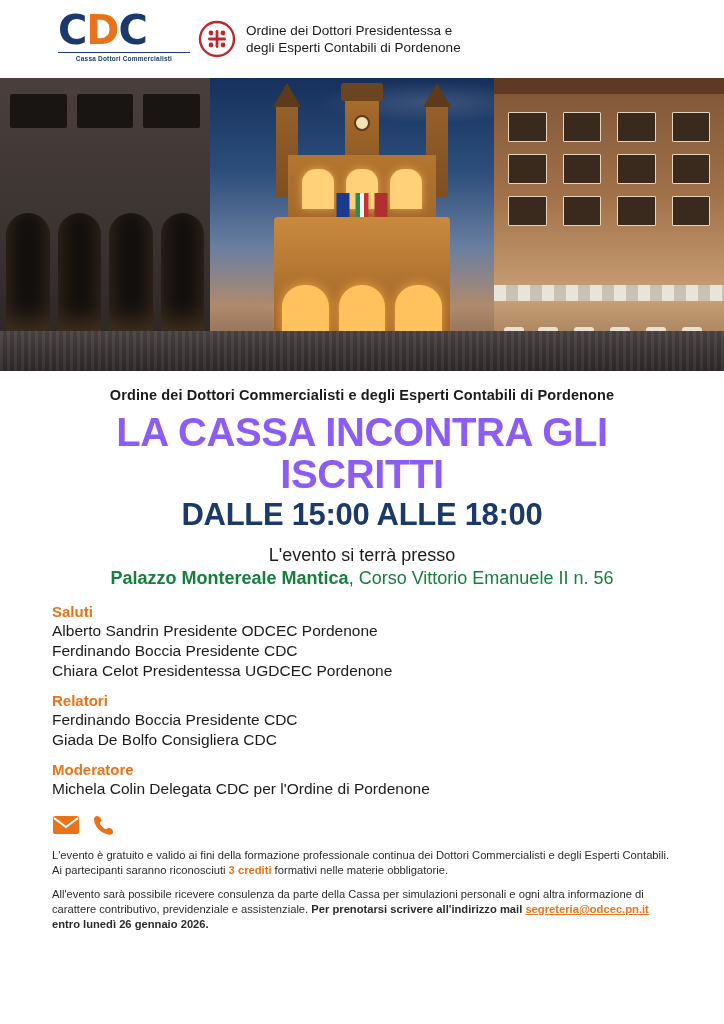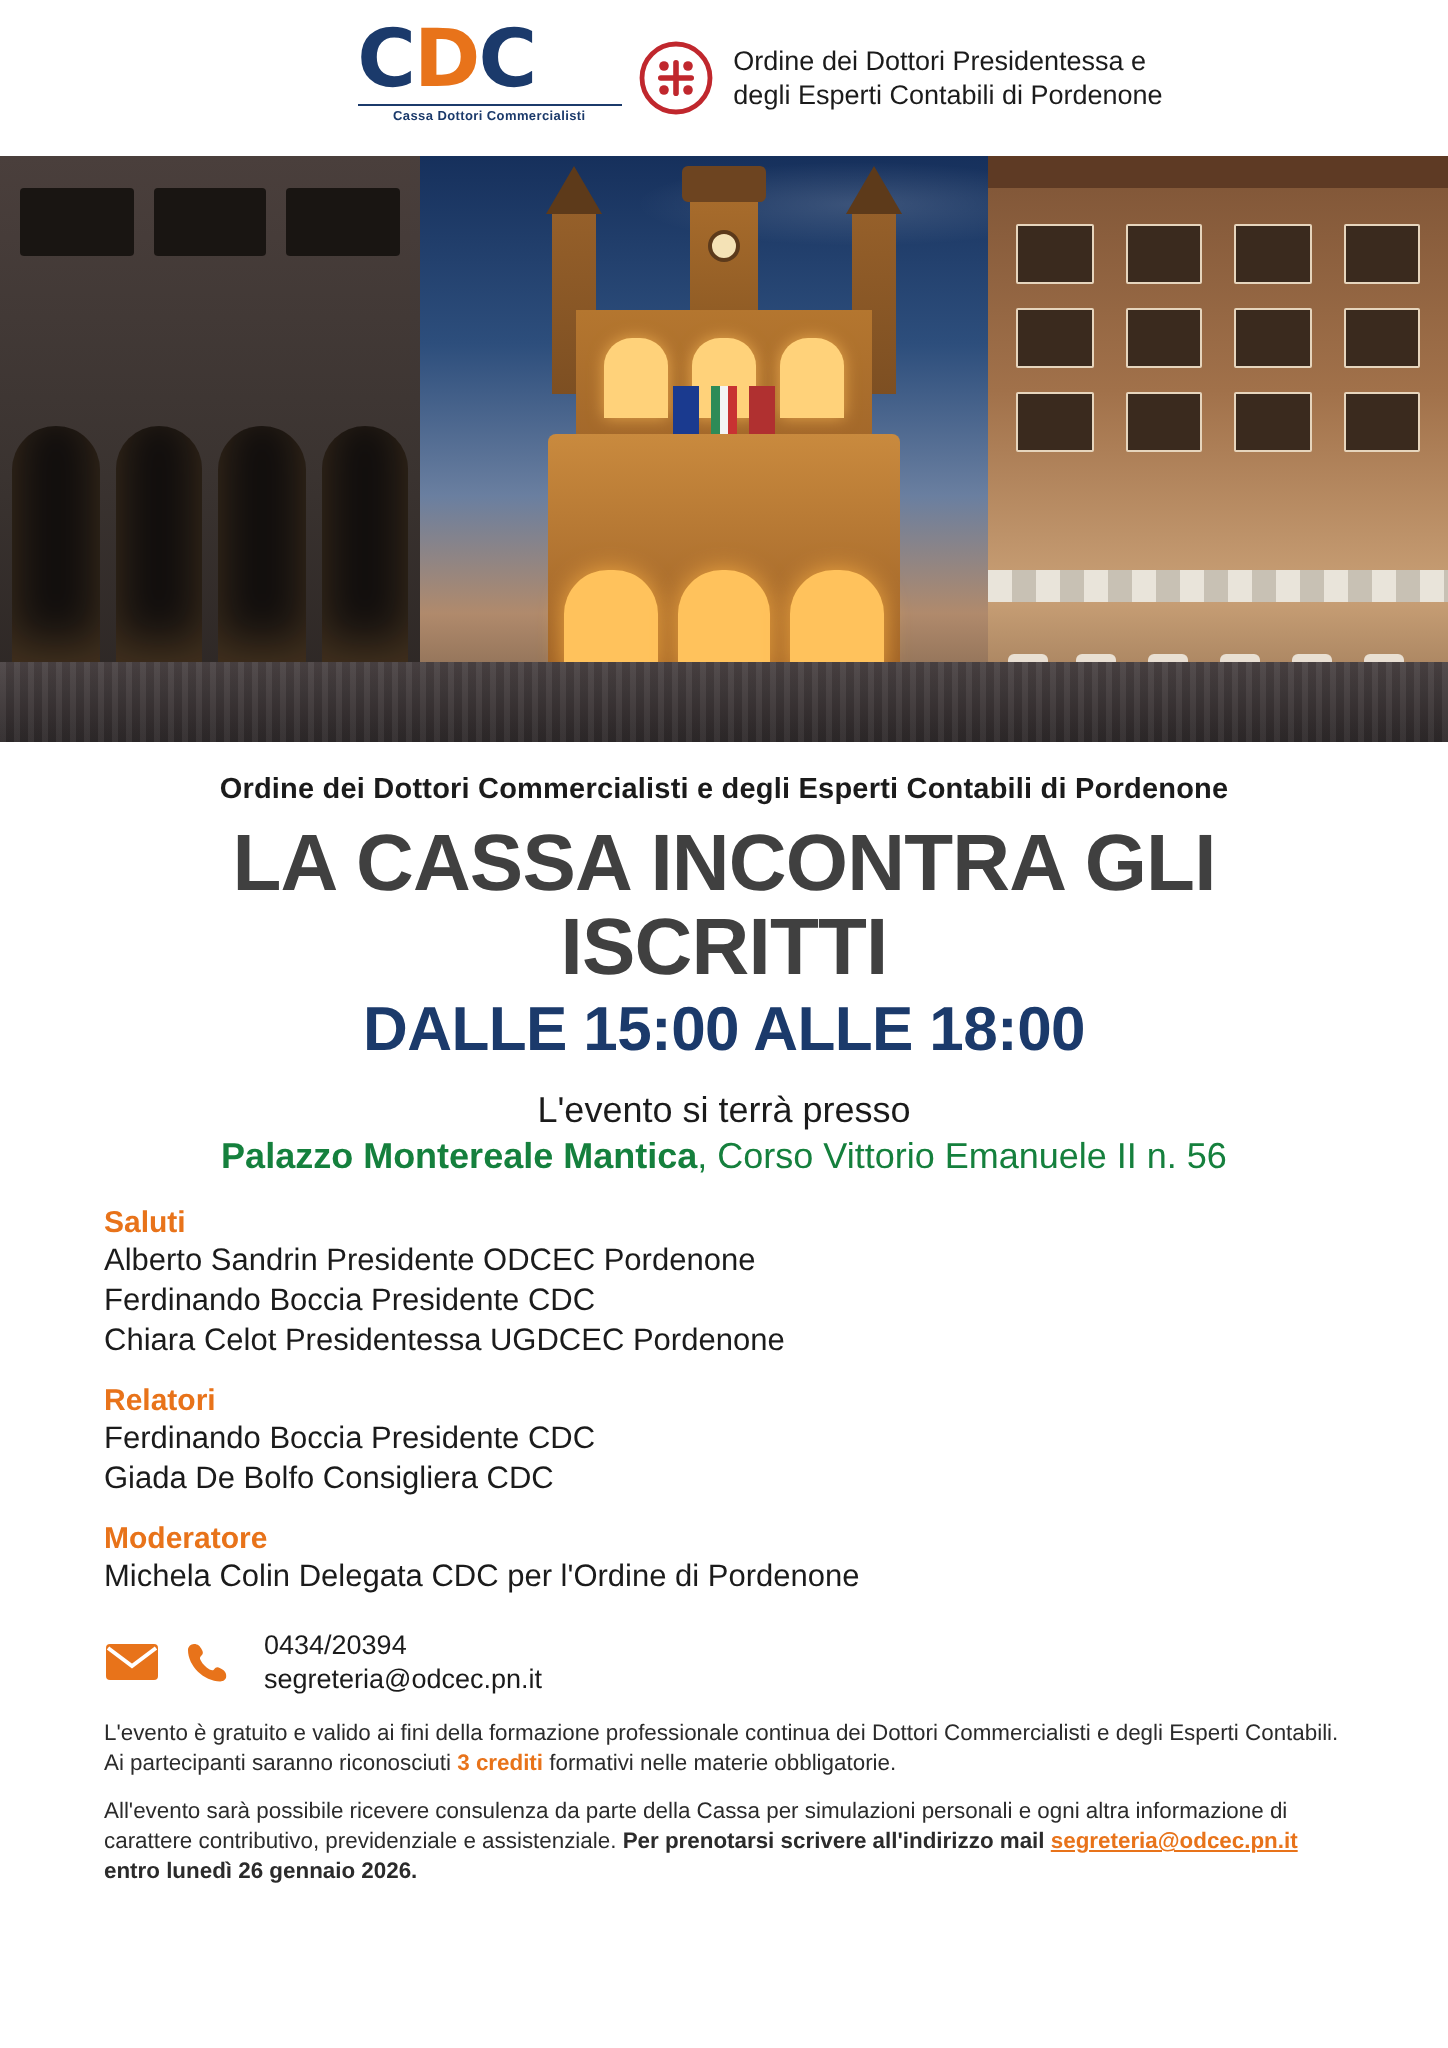--- a/index.html
+++ b/index.html
@@ -15,21 +15,21 @@
     width: 724px;
     height: 1024px;
     background: #ffffff;
   }
 
   
   .header {
     height: 78px;
     display: flex;
     align-items: center;
-    justify-content: center;
+    justify-content: flex-start;
     padding: 0 22px 0 58px;
   }
   .cdc-logo { position: relative; width: 140px; height: 58px; }
   .cdc-text {
     font-family: "DejaVu Sans", sans-serif;
     font-weight: bold;
     font-size: 40px;
     letter-spacing: -1px;
     line-height: 40px;
     color: #1b3a6b;
@@ -196,21 +196,21 @@
   }
 
   
   .titleblock { text-align: center; padding: 16px 30px 0; }
   .org-line { font-size: 14.5px; color: #1b1b1b; font-weight: bold; letter-spacing: 0.1px; }
   .main-title {
     margin-top: 8px;
     font-size: 40px;
     line-height: 42px;
     font-weight: bold;
-    color: #404040;
+    color: #8b5cf6;
     letter-spacing: -0.4px;
   }
   .subtitle {
     margin-top: 5px;
     font-size: 18.5px;
     color: #1b3a6b;
     letter-spacing: -0.1px;
   }
   .date-line {
     margin-top: 12px;
@@ -422,24 +422,20 @@
       <svg viewBox="0 0 28 22" width="28" height="22">
         <rect x="1" y="2" width="26" height="18" rx="2" fill="#e8731a"></rect>
         <path d="M2 4 L14 13 L26 4" fill="none" stroke="#ffffff" stroke-width="2"></path>
       </svg>
     </span>
     <span class="ico">
       <svg viewBox="0 0 28 22" width="28" height="22">
         <path d="M5 2c2 0 3 1 4 3 .8 1.6.4 2.2-.6 3.1-.6.6-.5 1.2 0 2.2.9 1.8 2.6 3.5 4.4 4.4 1 .5 1.6.6 2.2 0 .9-1 1.5-1.4 3.1-.6 2 1 3 2 3 4 0 1.6-1.4 2.6-3 2.6C10 20.7 2 13 2 5 2 3.4 3.4 2 5 2z" fill="#e8731a"></path>
       </svg>
     </span>
-    <div class="contact-lines">
-      <div>0434/20394</div>
-      <div>segreteria@odcec.pn.it</div>
-    </div>
   </div>
 
   <div class="fine">
     <p>
       <span>L'evento è gratuito e valido ai fini della formazione professionale continua dei Dottori Commercialisti e degli Esperti Contabili. Ai partecipanti saranno riconosciuti </span><span class="orange">3 crediti</span><span> formativi nelle materie obbligatorie.</span>
     </p>
     <p>
       <span>All'evento sarà possibile ricevere consulenza da parte della Cassa per simulazioni personali e ogni altra informazione di carattere contributivo, previdenziale e assistenziale. </span><b>Per prenotarsi scrivere all'indirizzo mail </b><span class="mail">segreteria@odcec.pn.it</span><b> entro lunedì 26 gennaio 2026.</b>
     </p>
   </div>

